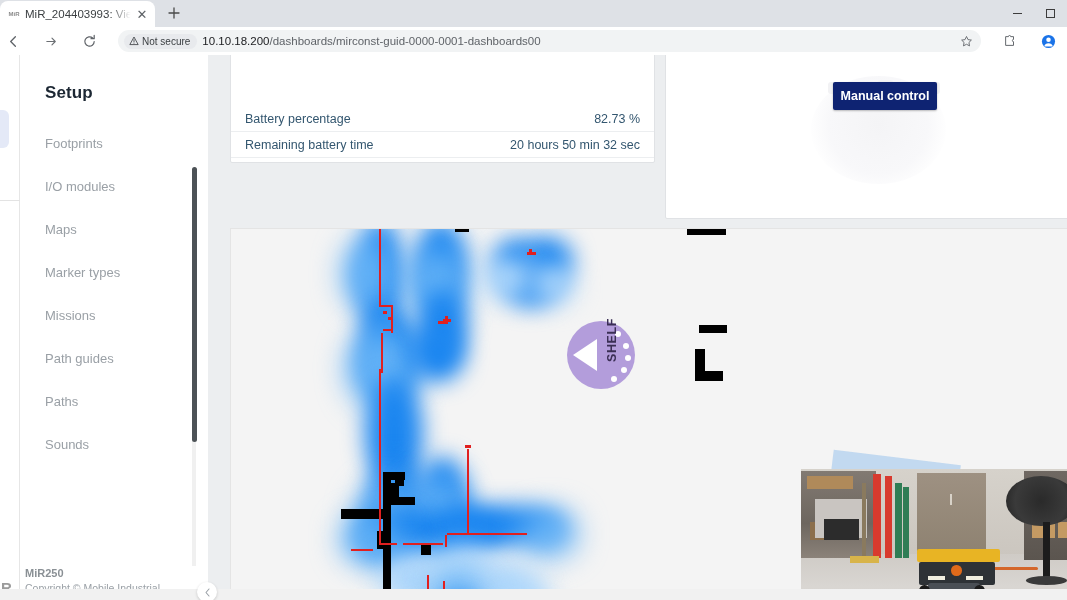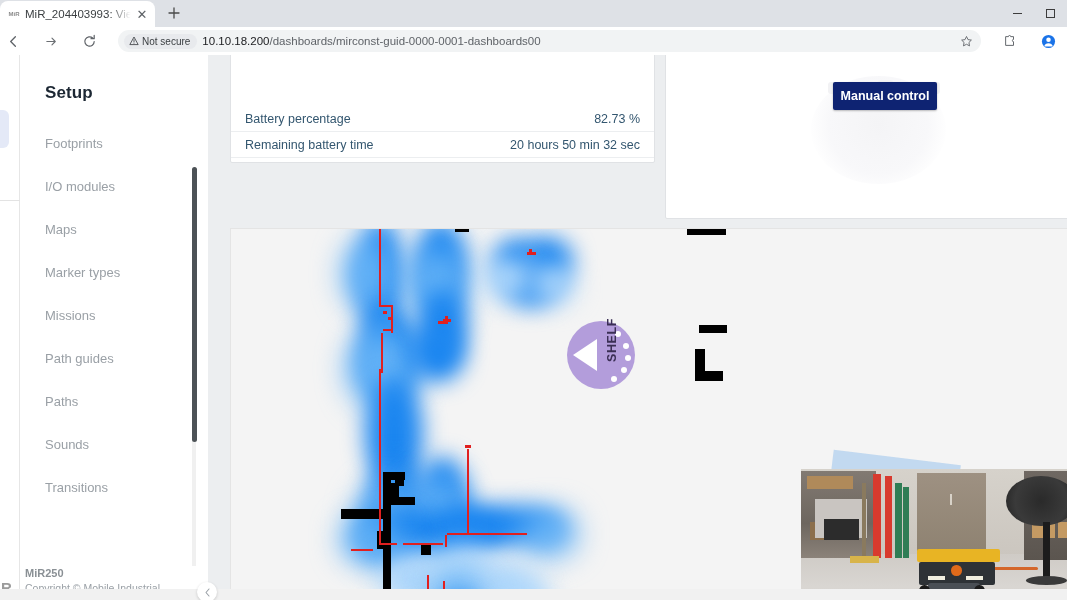--- a/index.html
+++ b/index.html
@@ -633,21 +633,20 @@
     <div class="sb-title">Setup</div>
     <div class="sb-list">
       <div class="sb-item"><span>Footprints</span></div>
       <div class="sb-item"><span>I/O modules</span></div>
       <div class="sb-item"><span>Maps</span></div>
       <div class="sb-item"><span>Marker types</span></div>
       <div class="sb-item"><span>Missions</span></div>
       <div class="sb-item"><span>Path guides</span></div>
       <div class="sb-item"><span>Paths</span></div>
       <div class="sb-item"><span>Sounds</span></div>
-      <div class="sb-item"><span>Transitions</span></div>
     </div>
     <div class="sb-scrollbar"></div>
     <div class="sb-scrollthumb"></div>
 
     <div class="sb-footer">
       <div class="model">MiR250</div>
       <div>Copyright © Mobile Industrial</div>
     </div>
   </div>
 

